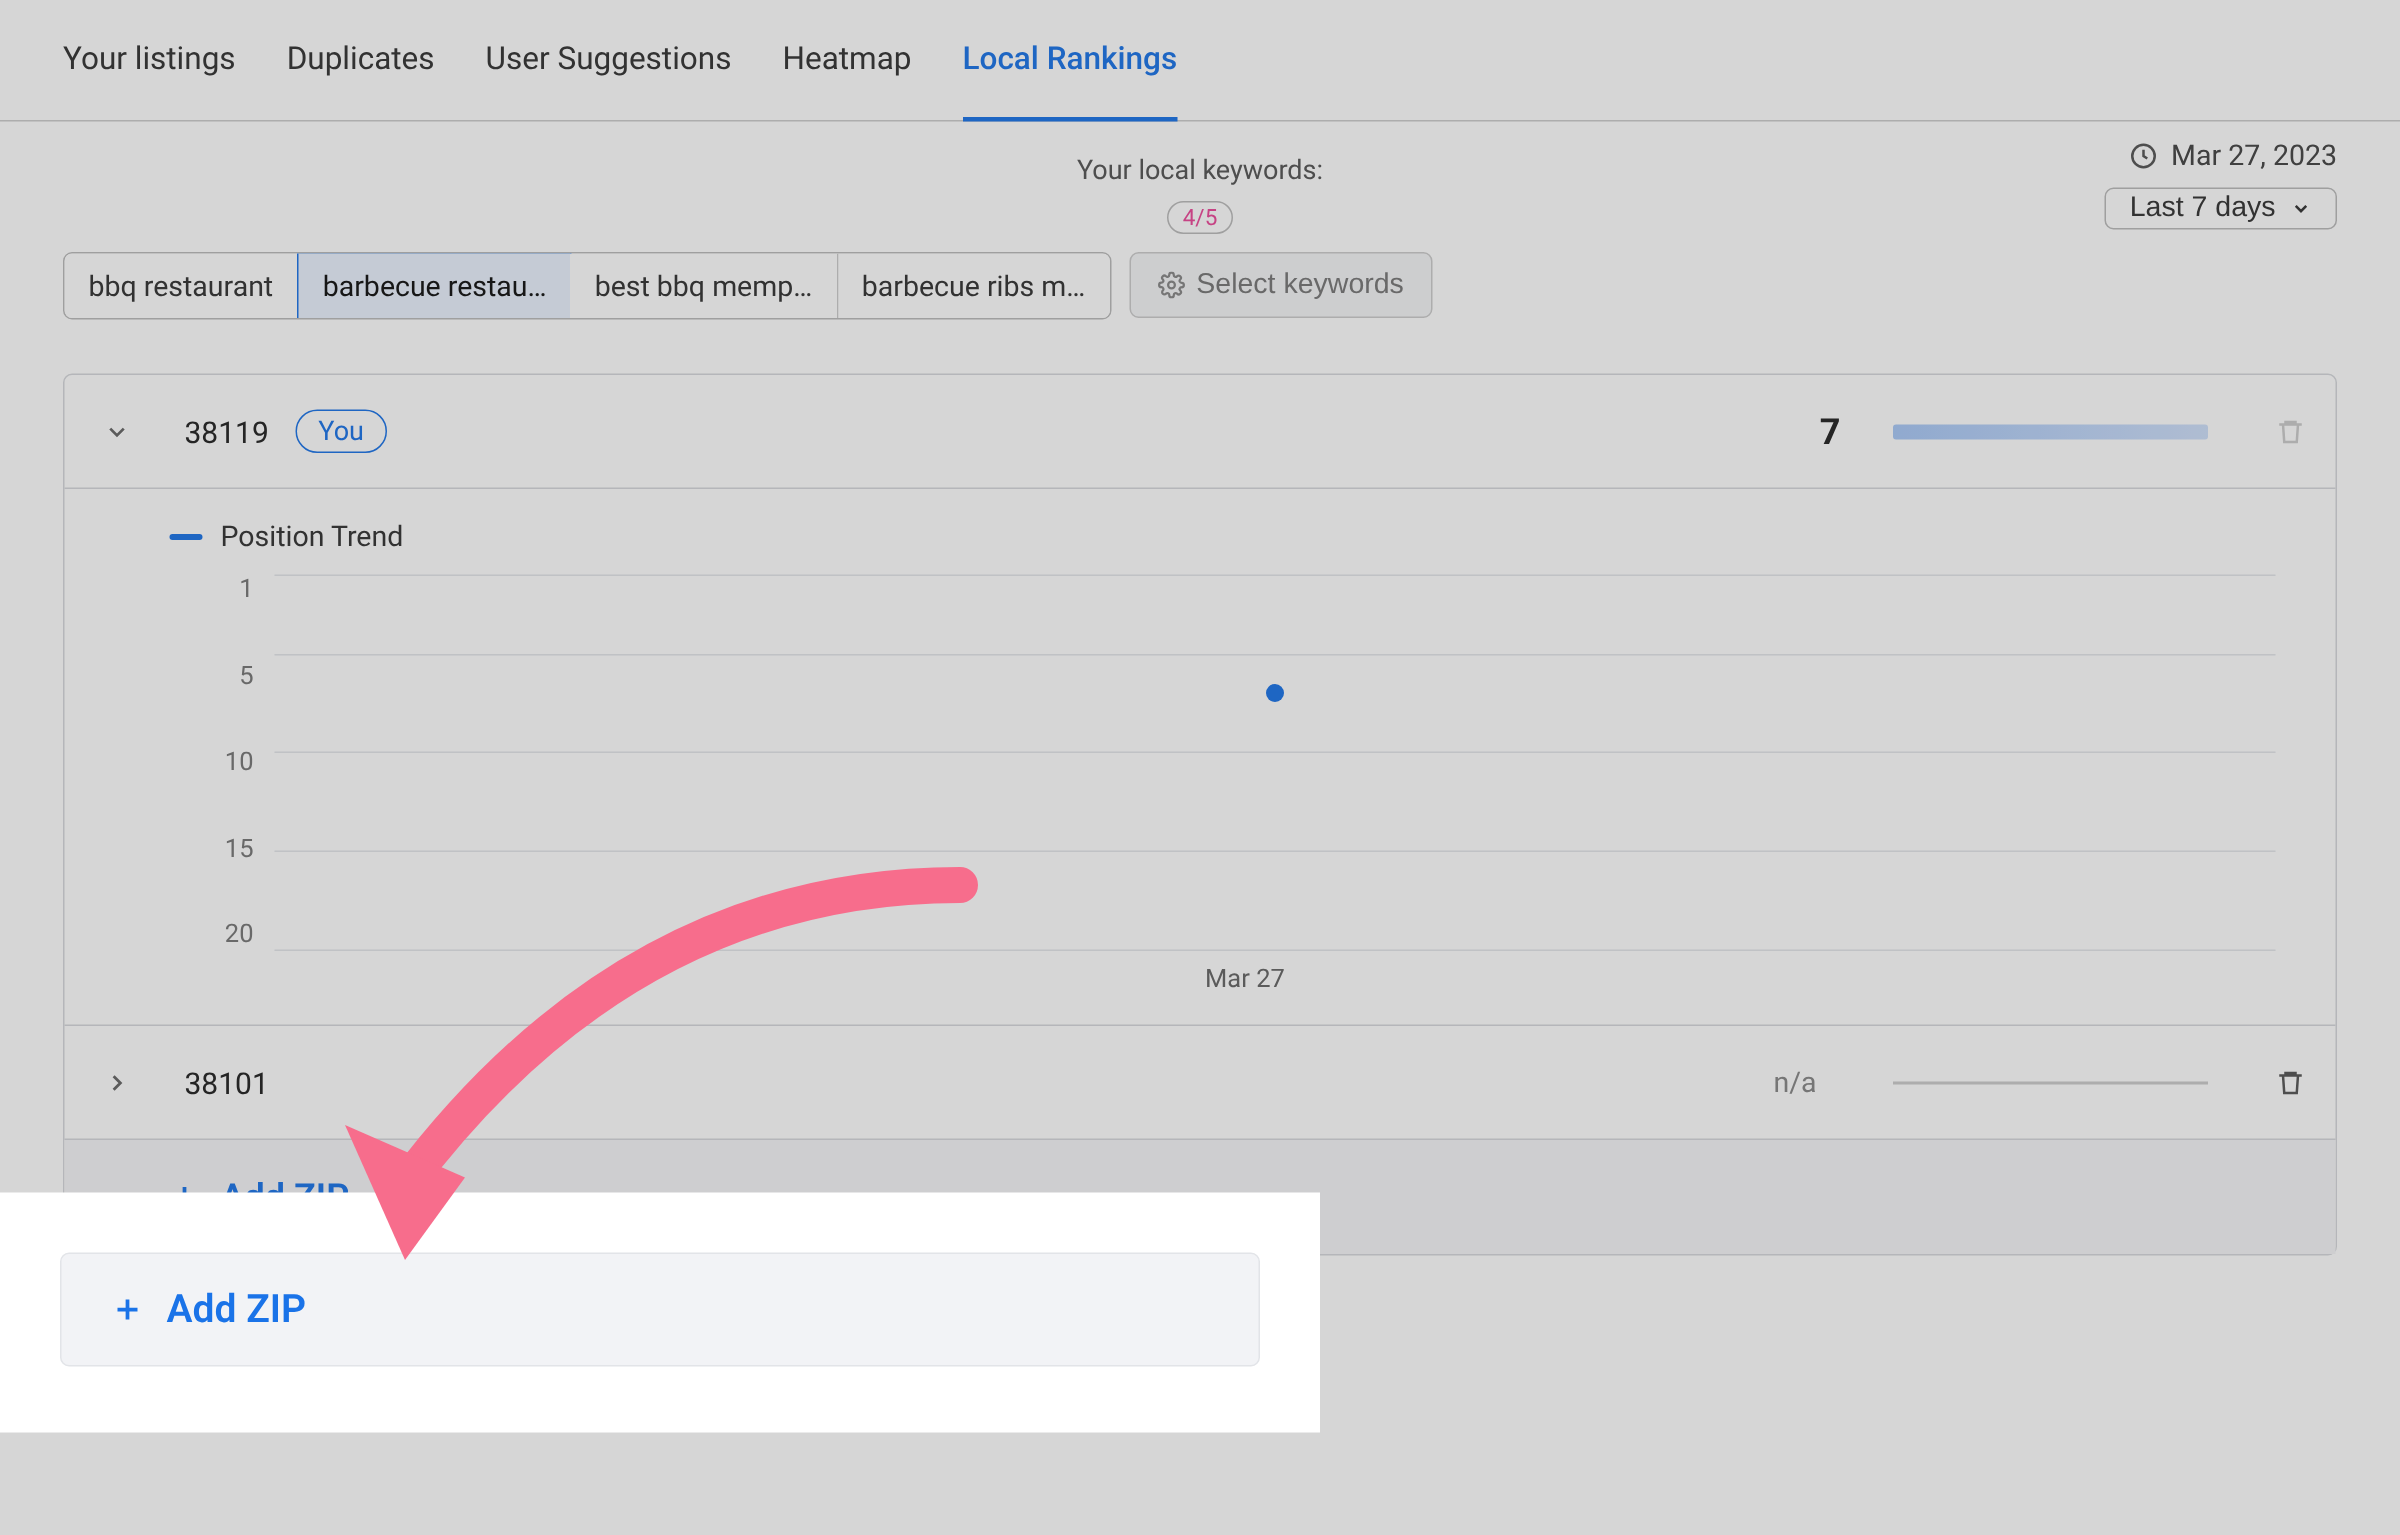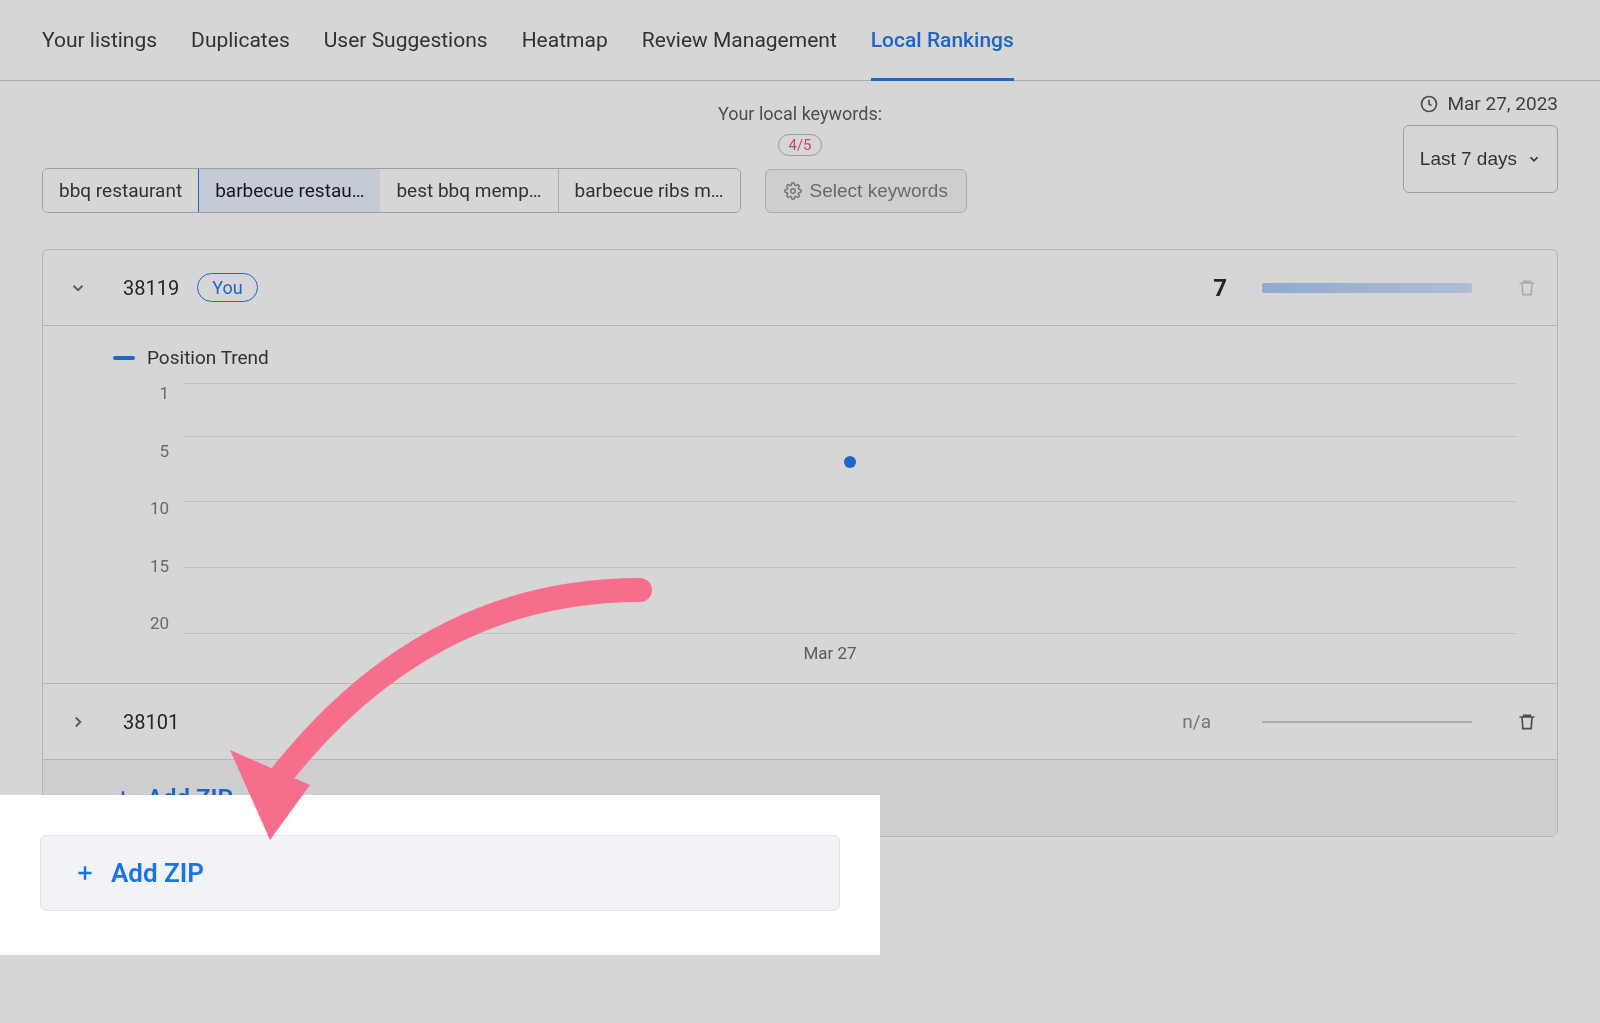--- a/index.html
+++ b/index.html
@@ -31,37 +31,37 @@
   .tabs .tab { cursor: pointer; padding-bottom: 14px; }
   .tabs .tab.active { color: #1a73e8; border-bottom: 3px solid #1a73e8; margin-bottom: -15px; font-weight: 500;}
   
   .controls {
     padding: 22px 42px 12px 42px;
   }
   .kw-label-row { display:flex; align-items:center; gap:10px; font-size:18px; color:#555; margin-bottom:12px;flex-direction:column;}
   .kw-count { border:1px solid #bbb; border-radius: 12px; padding: 1px 9px; font-size:15px; color:#ec4899;}
   
   .kw-row { display:flex; align-items:center; justify-content:space-between; }
-  .kw-left { display:flex; align-items:center; gap:24px; }
+  .kw-left { display:flex; align-items:flex-start; gap:12px; }
   .kw-chips { display:flex; border:1px solid #bbb; border-radius:6px; overflow:hidden; }
   .kw-chip { padding: 10px 16px; font-size:19px; border-right:1px solid #ccc; cursor:pointer; color:#333; background:#fff;}
   .kw-chip:last-child { border-right:none;}
   .kw-chip.selected { background:#eaf2fe; border:1.5px solid #1a73e8; color:#111; margin:-1px;}
   .select-kw-btn {
     display:flex; align-items:center; gap:8px;
     border:1px solid #ccc; border-radius:6px; background:#f4f5f7;
     padding: 10px 18px; font-size:19px; color:#777; cursor:pointer;
   }
   .gear-icon { width:18px; height:18px; }
   .date-line { display:flex; align-items:center; gap:8px; font-size:19px; color:#444; }
   .clock-icon { width:20px; height:20px; }
   .range-btn {
     display:flex; align-items:center; gap:10px;
     border:1px solid #bbb; border-radius:6px; background:#fff;
-    padding: 22px 16px; font-size:19px; color:#333; cursor:pointer;
+    padding: 2px 16px; font-size:19px; color:#333; cursor:pointer;
   }
   .chev-down { width:14px; height:14px; }
   
   .date-right-wrap { position:absolute; right:42px; top: 92px; display:flex; flex-direction:column; align-items:flex-end; gap:10px;}
   
   .table-card {
     margin: 24px 42px 0 42px;
     border:1px solid #d6d8dc;
     border-radius:6px;
     background:#fff;
@@ -160,21 +160,20 @@
   }
 </style>
 </head>
 <body>
 
 <div class="tabs">
   <div class="tab">Your listings</div>
   <div class="tab">Duplicates</div>
   <div class="tab">User Suggestions</div>
   <div class="tab">Heatmap</div>
-  <div class="tab">Review Management</div>
   <div class="tab active">Local Rankings</div>
 </div>
 
 <div class="controls">
   <div class="kw-label-row">
     <span>Your local keywords:</span>
     <span class="kw-count">4/5</span>
   </div>
   <div class="kw-row">
     <div class="kw-left">

